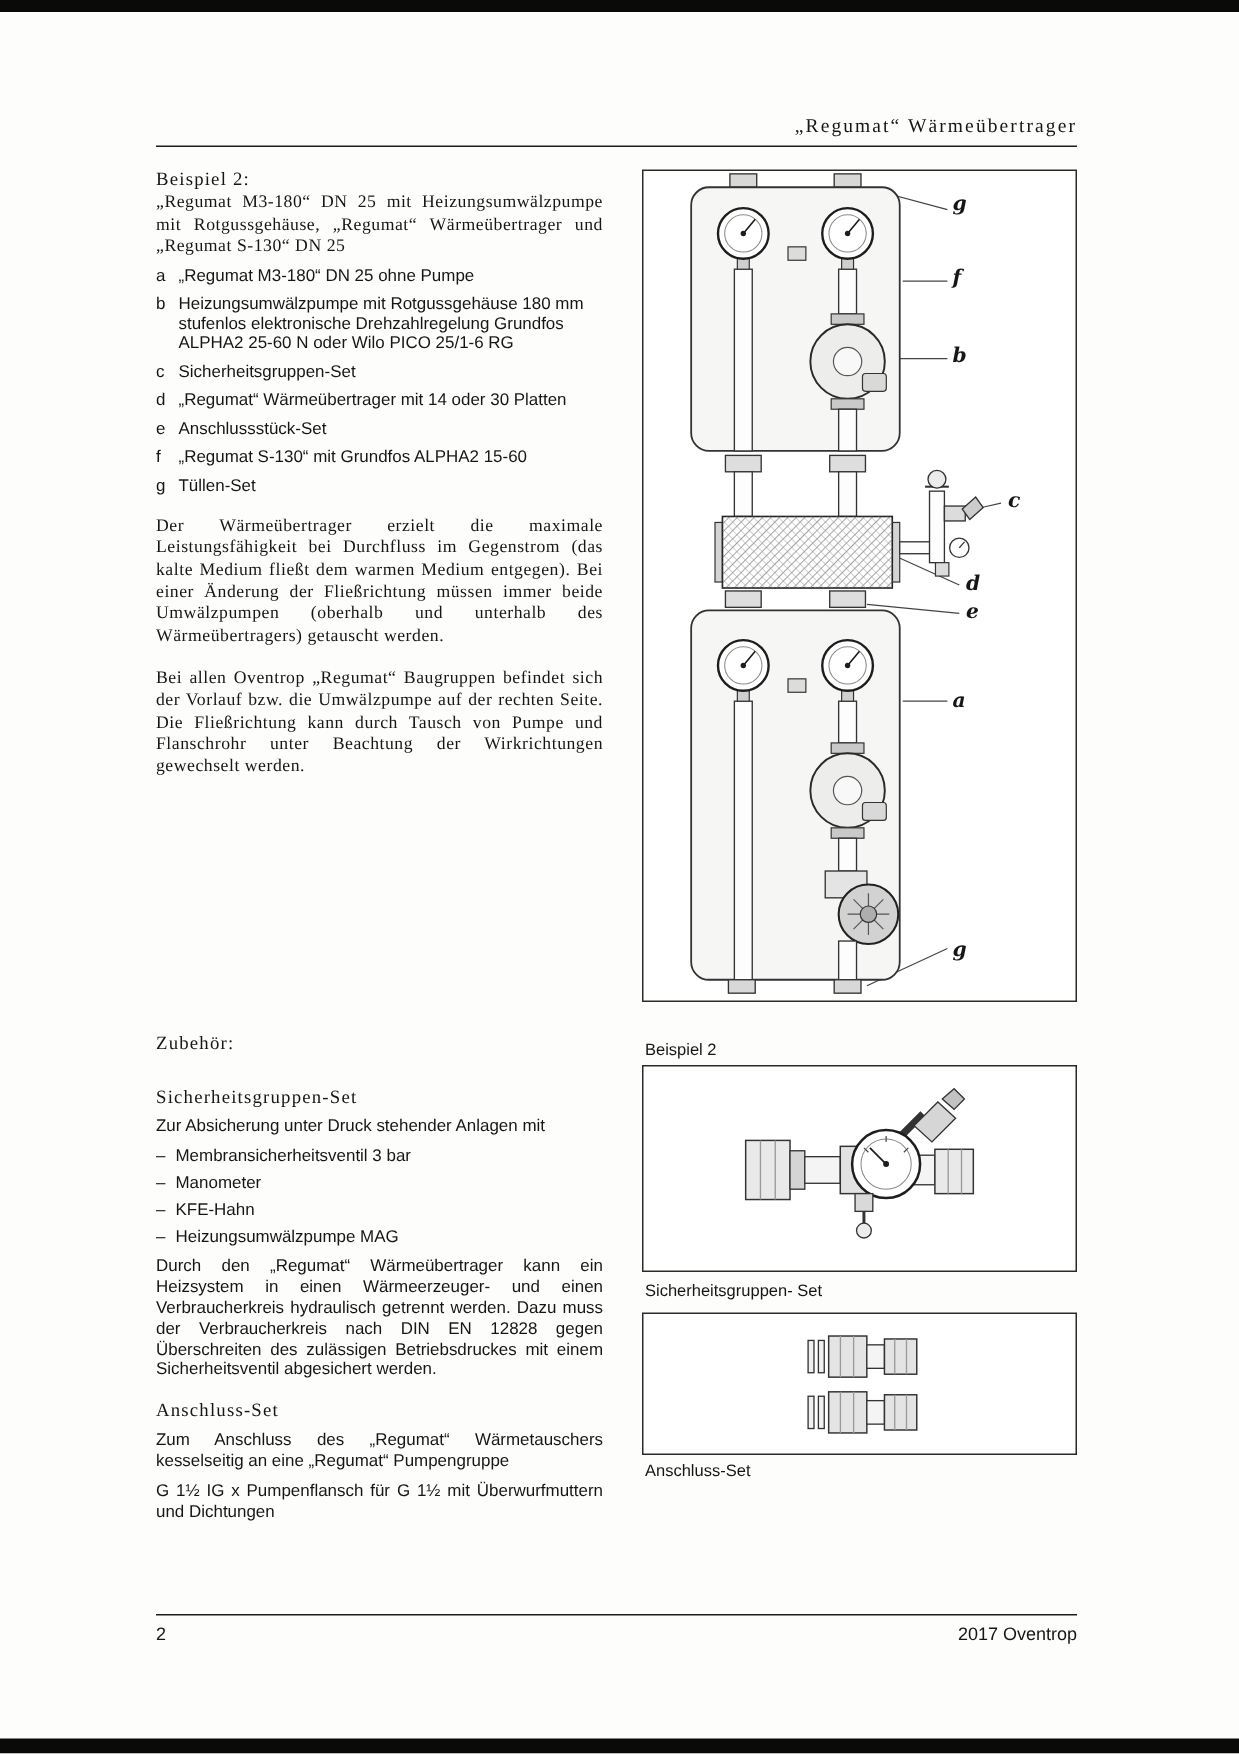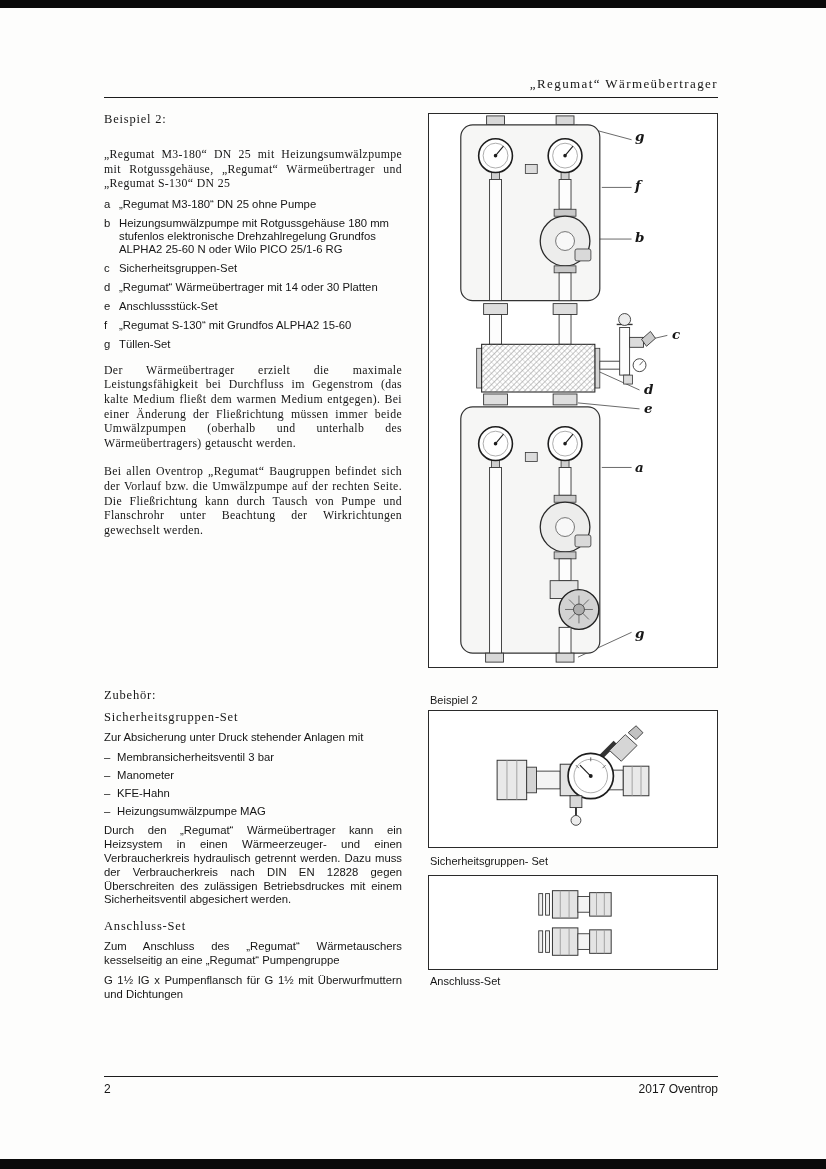--- a/index.html
+++ b/index.html
@@ -5,33 +5,33 @@
   html,body{margin:0;padding:0;}
   body{background:#d9d9d9;font-family:"Liberation Sans",sans-serif;}
   .canvas{position:relative;width:826px;height:1169px;margin:0 auto;background:#fdfdfc;overflow:hidden;color:#161616;}
   .bar{position:absolute;left:0;right:0;background:#0a0a0a;}
   .bar-top{top:0;height:8px;}
   .bar-bottom{bottom:0;height:10px;}
 
   .header{position:absolute;left:104px;top:76px;width:614px;text-align:right;border-bottom:1.4px solid #1c1c1c;padding-bottom:5px;font-family:"Liberation Serif",serif;font-size:13px;letter-spacing:1.4px;}
 
   .left-col{position:absolute;left:104px;top:112px;width:298px;}
-  .h-serif{font-family:"Liberation Serif",serif;font-size:12.5px;letter-spacing:0.8px;margin-bottom:20px;}
+  .h-serif{font-family:"Liberation Serif",serif;font-size:12.5px;letter-spacing:0.8px;margin-bottom:0;}
   .serif-sp{font-family:"Liberation Serif",serif;font-size:11.8px;letter-spacing:0.35px;line-height:1.24;text-align:justify;}
   .subtitle{margin-bottom:7px;}
   .sans-p{font-size:11.3px;line-height:1.22;text-align:justify;margin:0 0 10px 0;}
   .legend{margin:4px 0 4px 0;}
   .legend-row{display:flex;font-size:11.3px;line-height:1.18;margin-bottom:5.5px;}
   .legend-key{width:15px;flex:none;}
   .legend-text{flex:1;}
   .note{margin-bottom:9px;}
   .note-first{margin-top:14px;}
 
   .accessories{position:absolute;left:104px;top:688px;width:298px;}
-  .acc-heading{margin-bottom:7px;}
+  .acc-heading{margin-bottom:21px;}
   .acc-sub{margin-bottom:6px;}
   .bullet-row{display:flex;font-size:11.3px;line-height:1.2;margin-bottom:4.5px;}
   .bullet-marker{width:13px;flex:none;}
   .bullet-text{flex:1;}
   .acc-body{margin-top:6px;}
   .conn-heading{margin-top:12px;margin-bottom:6px;}
   .conn-p{margin-bottom:6px;}
 
   .pubinfo{position:absolute;left:104px;top:992px;width:298px;font-size:10px;line-height:1.26;}
   .pub-note{margin:0 0 9px 0;}

